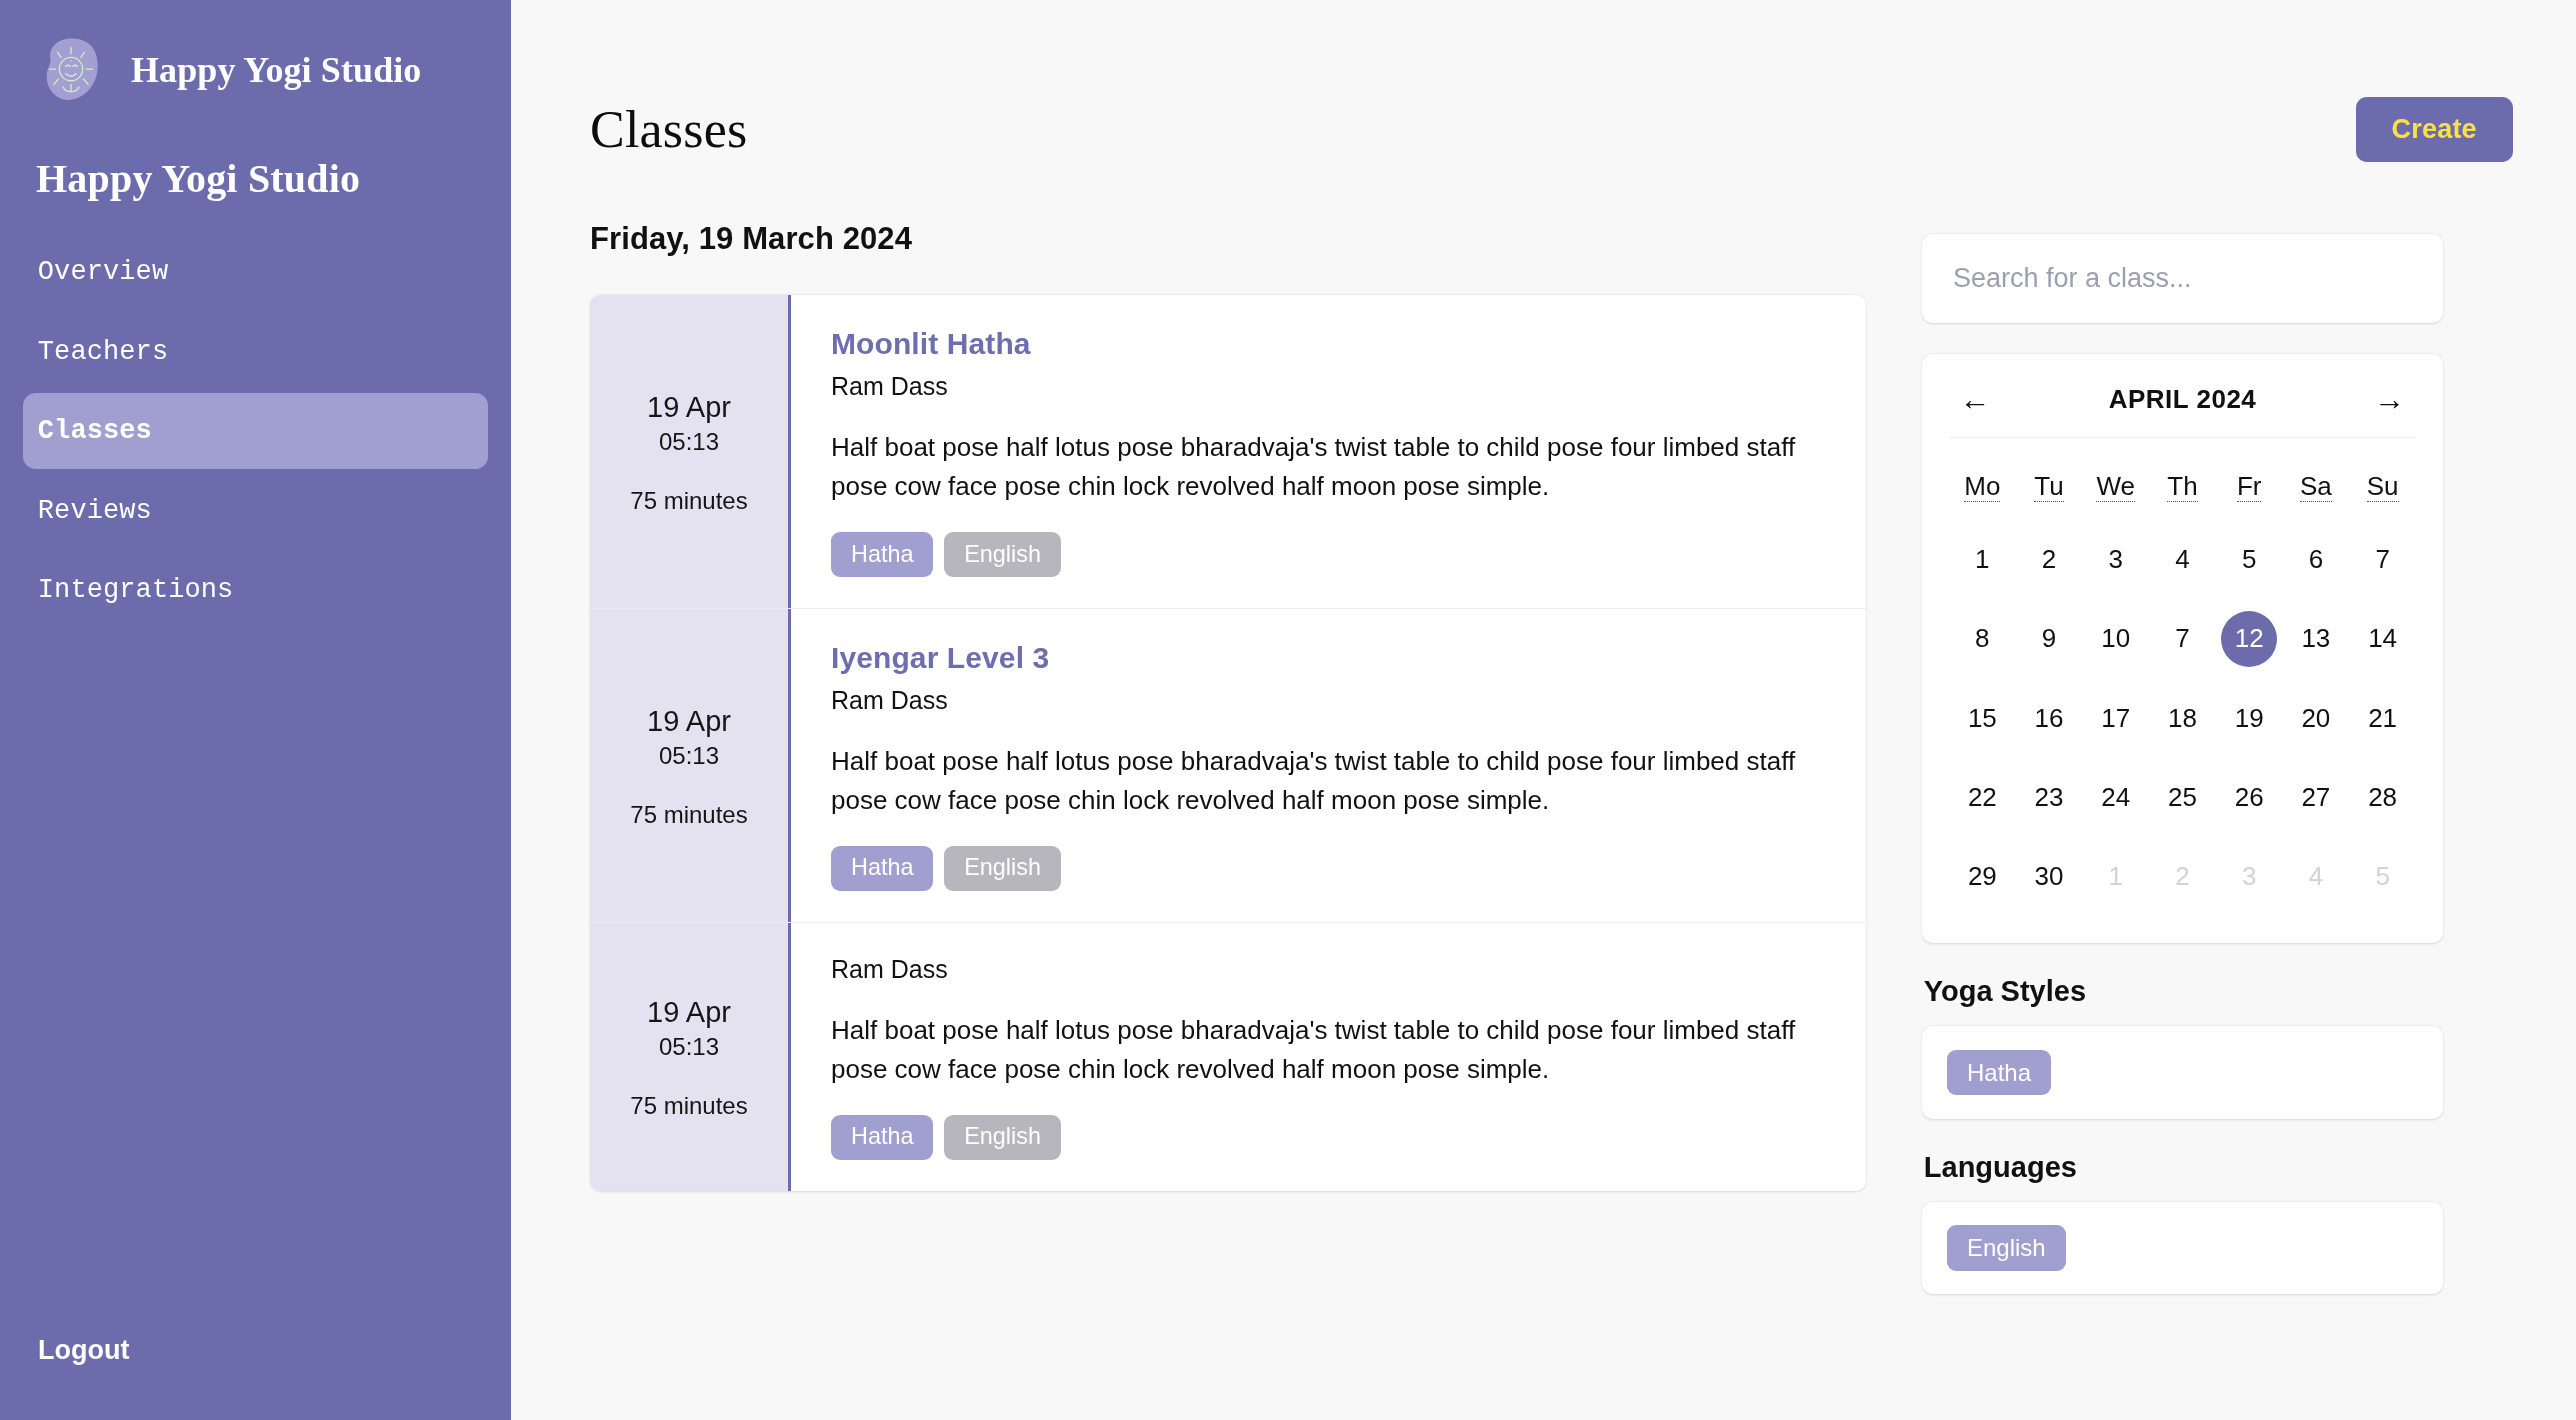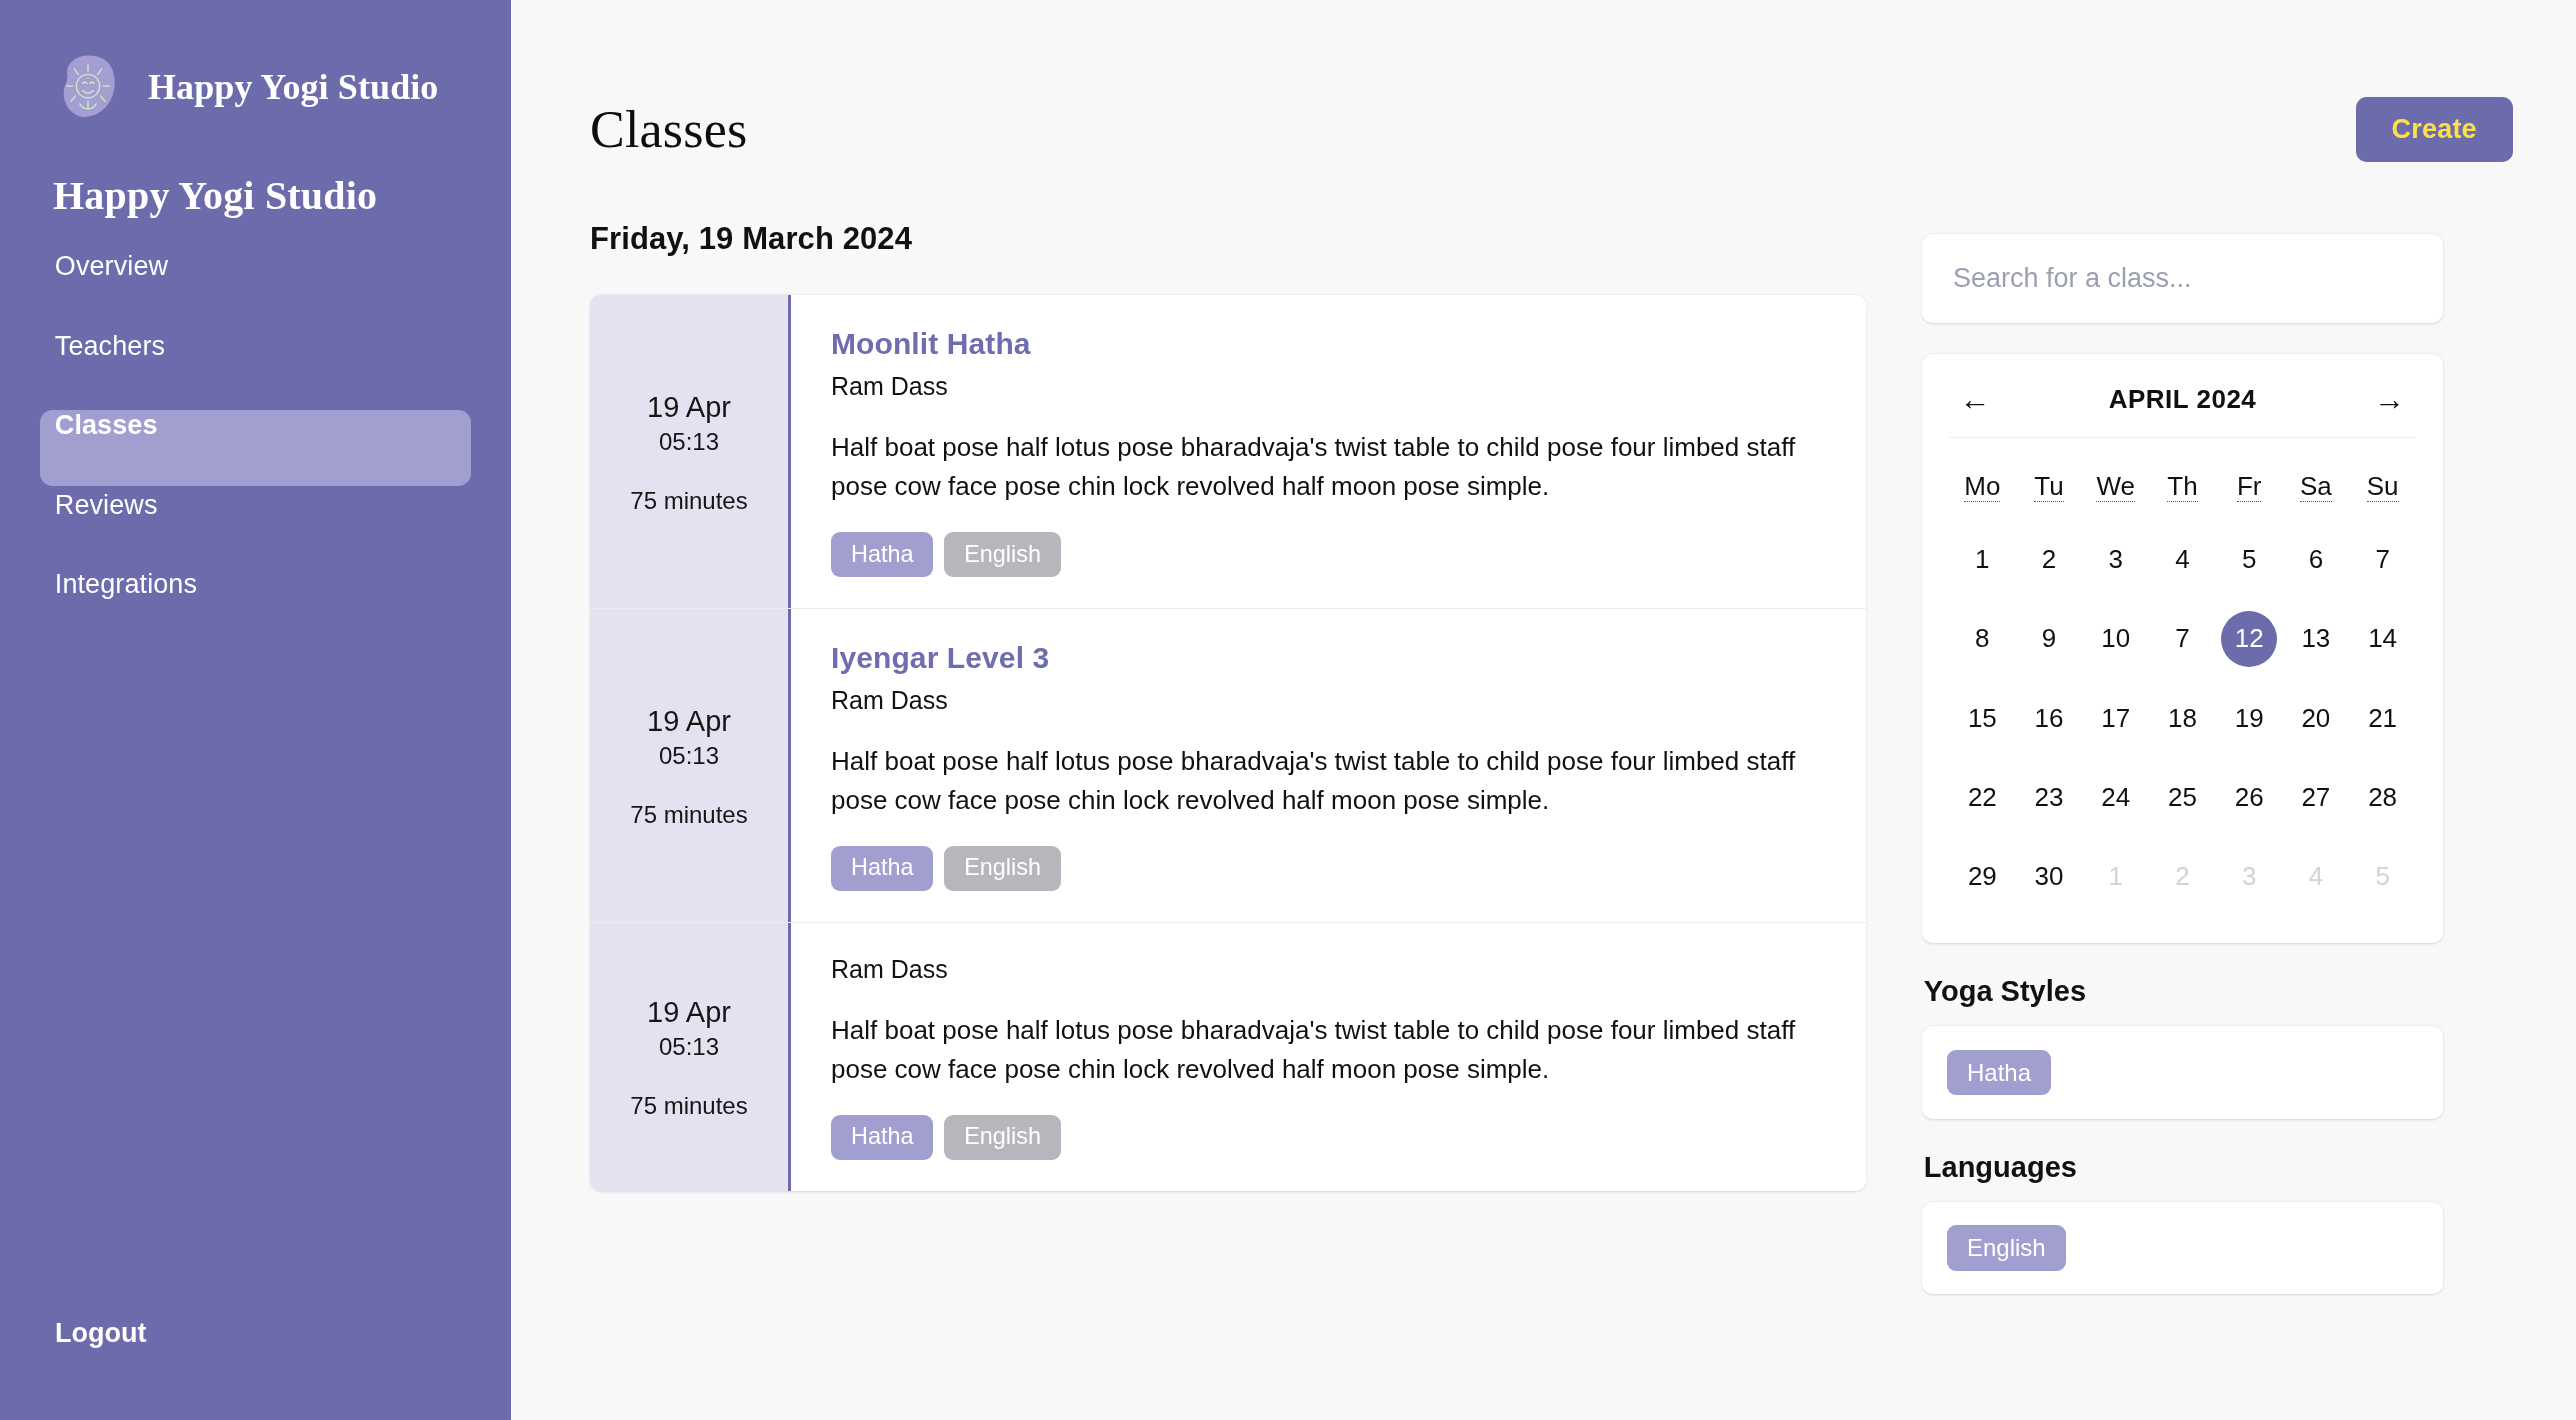--- a/index.html
+++ b/index.html
@@ -24,21 +24,21 @@
   }
 
   
   .sidebar {
     width: 511px;
     flex: 0 0 511px;
     background: #6c6bab;
     color: #ffffff;
     display: flex;
     flex-direction: column;
-    padding: 17px;
+    padding: 0;
     position: relative;
   }
 
   .brand-row {
     display: flex;
     align-items: center;
     gap: 25px;
     padding: 23.4px 0 0 36px;
     height: 117px;
   }
@@ -73,25 +73,26 @@
   .nav {
     margin-top: 32px;
     display: flex;
     flex-direction: column;
     padding: 0 23.4px;
   }
 
   .nav-item {
     height: 76px;
     display: flex;
-    align-items: flex-start;
+    align-items: center;
     padding-left: 14.4px;
     border-radius: 12.6px;
     margin-bottom: 3.6px;
     cursor: pointer;
+    font-family: Liberation Mono, monospace;
   }
 
   .nav-item .nav-label {
     font-size: 27px;
     font-weight: normal;
     color: #ffffff;
     letter-spacing: 0.1px;
   }
 
   .nav-item.active {

